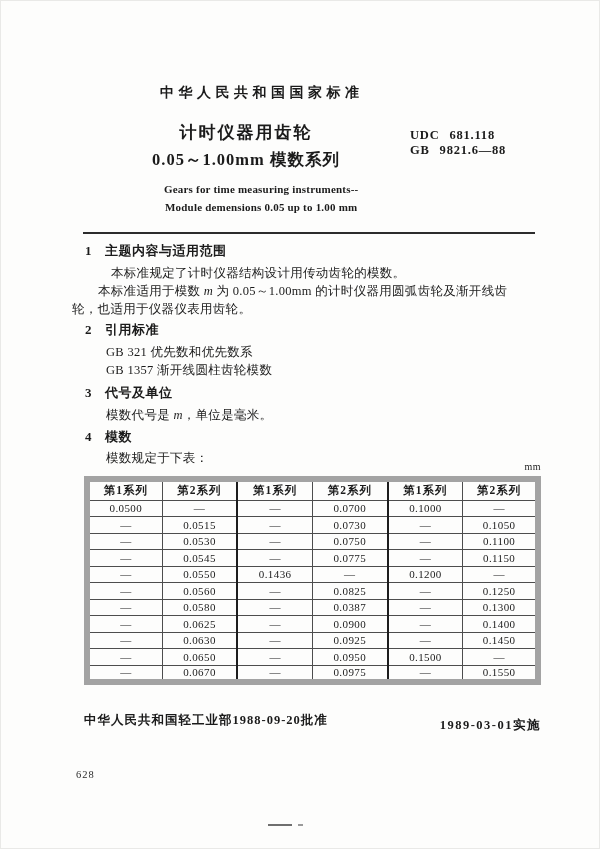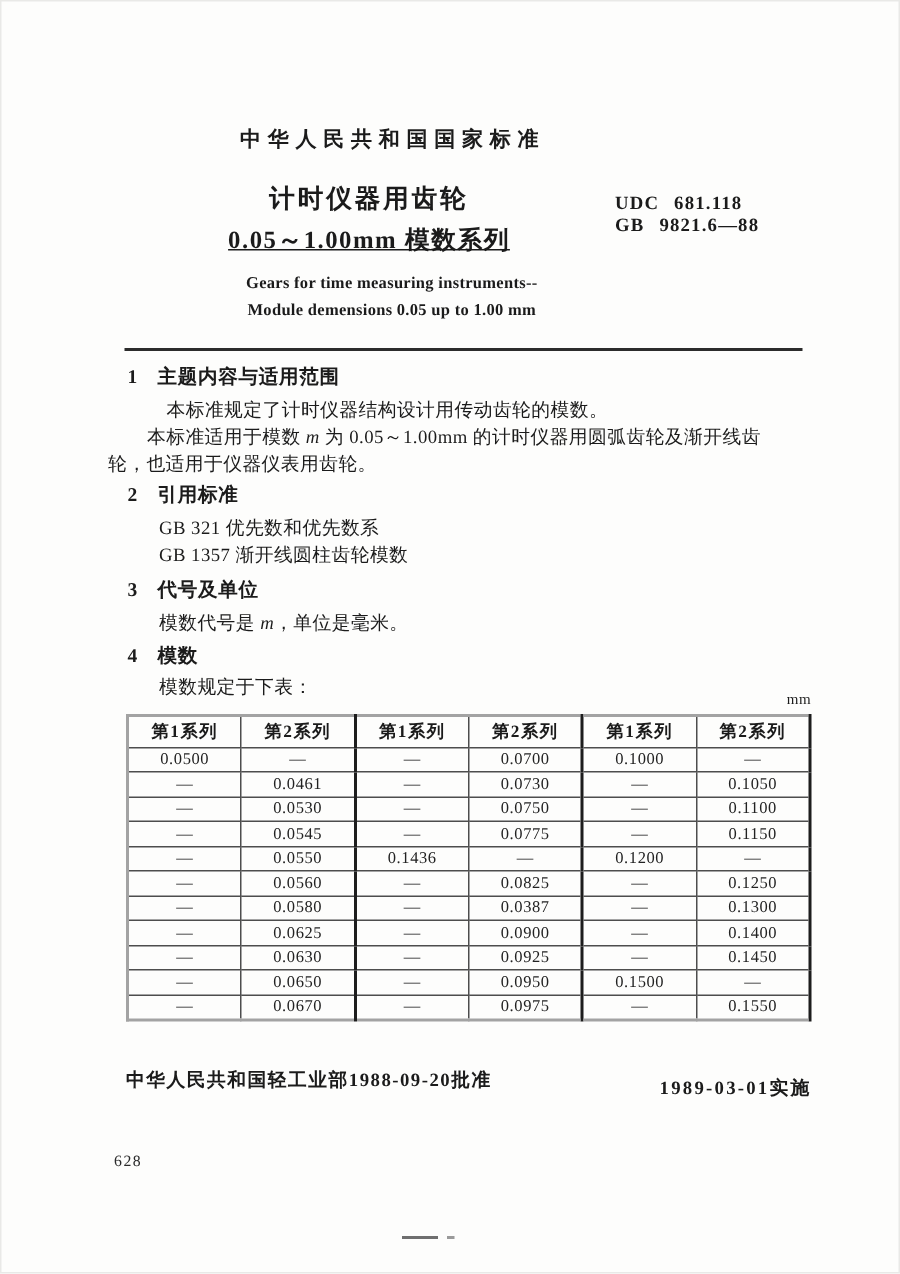--- a/index.html
+++ b/index.html
@@ -14,21 +14,21 @@
   }
   .abs { position: absolute; }
 
   .std-header {
     left: 160px; top: 84px;
     font-size: 14px; font-weight: bold;
     letter-spacing: 4.5px; white-space: nowrap;
   }
   .title-block { left: 85px; top: 121px; width: 322px; text-align: center; }
   .title-cn-1 { font-size: 17px; font-weight: bold; letter-spacing: 2px; line-height: 24px; }
-  .title-cn-2 { font-size: 16.5px; font-weight: bold; letter-spacing: 1px; line-height: 24px; margin-top: 3px; text-decoration: underline; }
+  .title-cn-2 { font-size: 16.5px; font-weight: bold; letter-spacing: 1px; line-height: 24px; margin-top: 3px; }
   .code-block { left: 410px; top: 128px; width: 170px; }
   .code-line { font-size: 12.5px; font-weight: bold; letter-spacing: 0.8px; word-spacing: 6px; white-space: nowrap; }
   .code-line + .code-line { }
   .en-title { left: 164px; top: 181px; font-size: 11px; font-weight: bold; line-height: 17.5px; letter-spacing: 0.2px; text-align: center; }
   .rule { left: 83px; top: 232px; width: 452px; height: 2px; background: #2c2c2c; }
 
   .heading { font-size: 13px; font-weight: bold; letter-spacing: 0.5px; white-space: nowrap; }
   .heading .sec-no { display: inline-block; margin-right: 13px; }
   .para { font-size: 12.5px; line-height: 17.5px; letter-spacing: 0.3px; }
   .indent { text-indent: 26px; }
@@ -41,21 +41,21 @@
   .ref-1 { left: 106px; top: 344px; }
   .ref-2 { left: 106px; top: 362px; }
   .s3-h { left: 85px; top: 384px; }
   .s3-b { left: 106px; top: 407px; }
   .s4-h { left: 85px; top: 428px; }
   .s4-b { left: 106px; top: 450px; }
 
   .unit { left: 84px; top: 461px; width: 457px; text-align: right; font-size: 10px; letter-spacing: 0.5px; }
 
   .tbl-wrap { left: 84px; top: 476px; width: 457px; }
-  table { width: 100%; border-collapse: collapse; table-layout: fixed; border: 2px solid #a3a3a3; }
+  table { width: 100%; border-collapse: collapse; table-layout: fixed; border: 6px solid #a3a3a3; }
   th, td { border: 1px solid #4d4d4d; text-align: center; }
   th:nth-child(even), td:nth-child(even) { border-right-width: 2px; border-right-color: #1d1d1d; }
   th { height: 21px; font-size: 11.5px; font-weight: bold; letter-spacing: 1px; }
   td { height: 16.5px; font-size: 11px; letter-spacing: 0.4px; color: #222; }
 
   .approval { left: 84px; top: 712px; font-size: 12.5px; font-weight: bold; letter-spacing: 1px; white-space: nowrap; }
   .impl { top: 717px; right: 59px; font-size: 12.5px; font-weight: bold; letter-spacing: 1.5px; white-space: nowrap; }
   .pageno { left: 76px; top: 769px; font-size: 10.5px; letter-spacing: 1px; color: #2a2a2a; }
   .artifact { left: 268px; top: 824px; width: 24px; height: 2px; background: #6f6f6f; }
   .artifact::after { content: ""; position: absolute; left: 30px; top: 0; width: 5px; height: 2px; background: #9a9a9a; }
@@ -126,21 +126,21 @@
         <tr>
           <td>0.0500</td>
           <td>—</td>
           <td>—</td>
           <td>0.0700</td>
           <td>0.1000</td>
           <td>—</td>
         </tr>
         <tr>
           <td>—</td>
-          <td>0.0461</td>
+          <td>0.0515</td>
           <td>—</td>
           <td>0.0730</td>
           <td>—</td>
           <td>0.1050</td>
         </tr>
         <tr>
           <td>—</td>
           <td>0.0530</td>
           <td>—</td>
           <td>0.0750</td>

